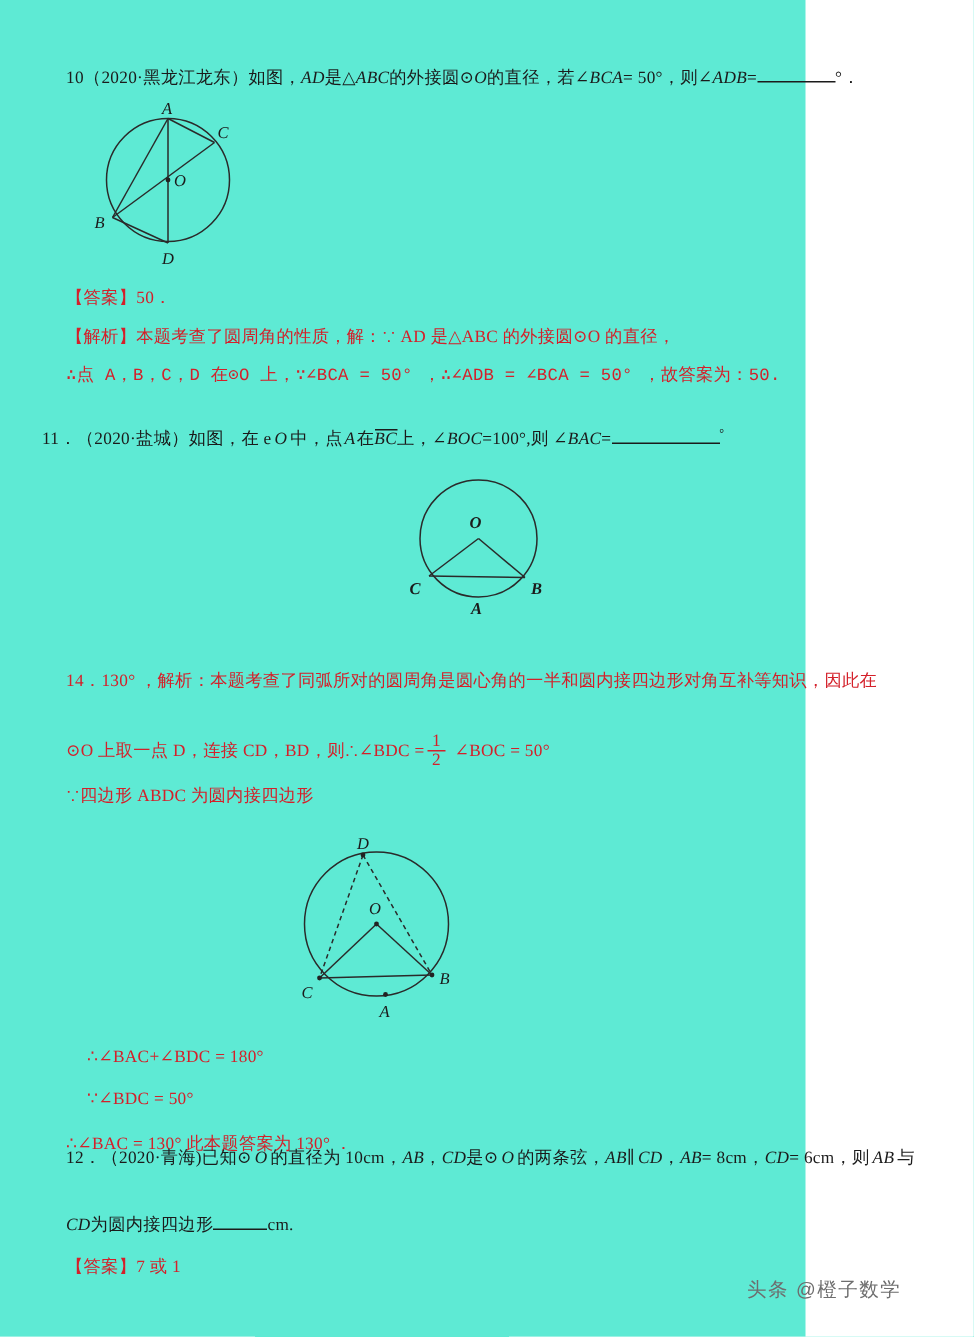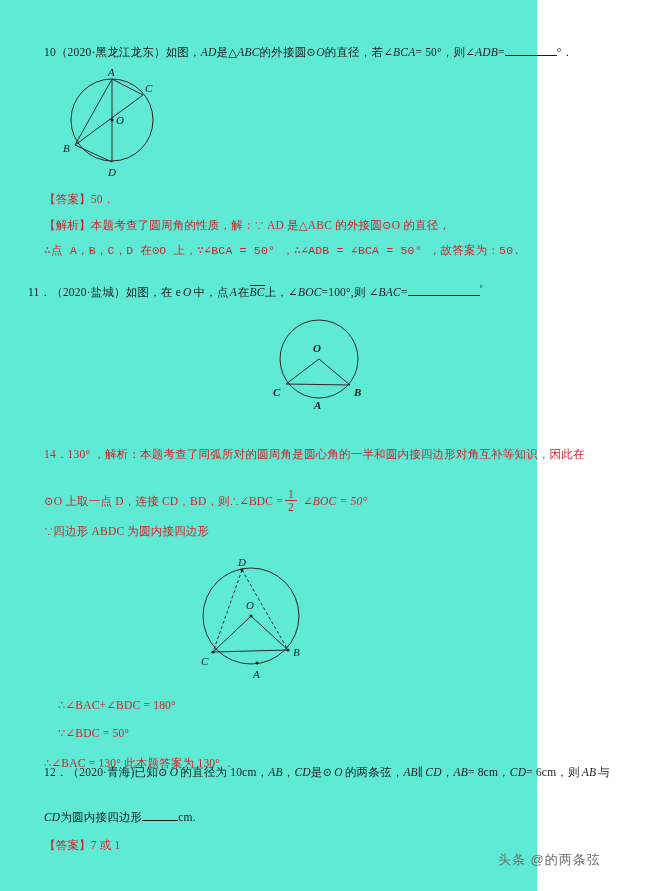--- a/index.html
+++ b/index.html
@@ -140,21 +140,21 @@
       <text class="glabel" x="92" y="80">B</text>
       <text class="glabel" x="52" y="93">A</text>
     </svg>
   </div>
 
   <div class="line red" style="left:44px; top:447px;">
     <span>14．130° ，解析：本题考查了同弧所对的圆周角是圆心角的一半和圆内接四边形对角互补等知识，因此在</span>
   </div>
 
   <div class="line red" style="left:44px; top:488px;">
-    <span>⊙O 上取一点 D，连接 CD，BD，则∴∠BDC =</span><span class="frac"><span class="num">1</span><span class="den">2</span></span><span style="padding-left:4px;font-style:italic;">∠BOC = 50°</span>
+    <span>⊙O 上取一点 D，连接 CD，BD，则∴∠BDC =</span><span class="frac"><span class="num">1</span><span class="den">2</span></span><span style="padding-left:4px;">∠BOC = 50°</span>
   </div>
 
   <div class="line red" style="left:44px; top:524px;">
     <span>∵四边形 ABDC 为圆内接四边形</span>
   </div>
 
   <div class="fig" style="left:198px; top:556px;">
     <svg width="145" height="135" viewBox="0 0 145 135">
       <circle cx="53" cy="60" r="48" fill="none" stroke="#2a2a2a" stroke-width="1"></circle>
 
@@ -197,15 +197,15 @@
   </div>
 
   <div class="line blk" style="left:44px; top:810px;">
     <span class="it">CD</span><span>为圆内接四边形</span><span class="ul-blank" style="width:36px;"></span><span>cm.</span>
   </div>
 
   <div class="line red" style="left:44px; top:838px;">
     <span>【答案】</span><span>7 或 1</span>
   </div>
 
-  <div class="watermark" style="left:498px; top:851px;">头条 @的两条弦</div>
+  <div class="watermark" style="left:498px; top:851px;">头条 @橙子数学</div>
 
 </div>
 
 </body></html>

